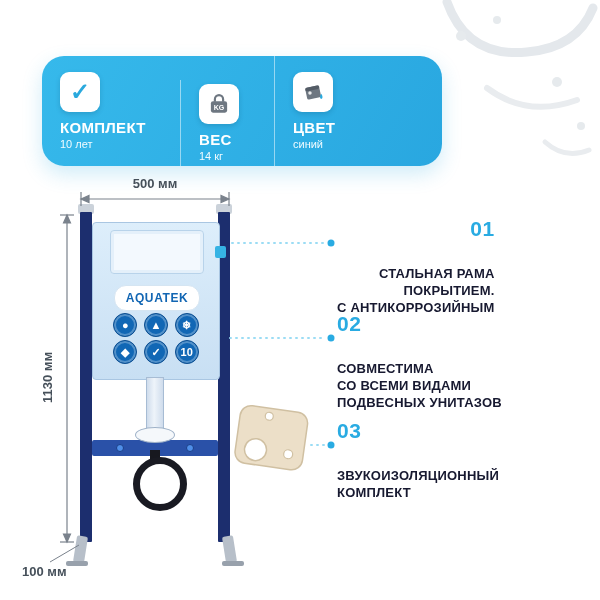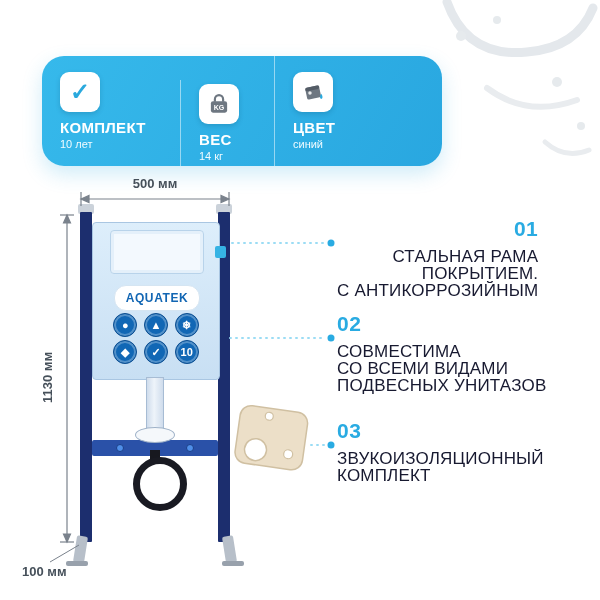--- a/index.html
+++ b/index.html
@@ -59,21 +59,21 @@
   #lbl-w{left:92px;top:176px;width:126px;text-align:center;}
   #lbl-h{left:8px;top:370px;width:78px;text-align:center;transform:rotate(-90deg);}
   #lbl-d{left:22px;top:564px;}
 
   
   #overlay{position:absolute;left:0;top:0;pointer-events:none;}
 
   
   .feat{position:absolute;left:337px;}
   .feat .num{font-size:21px;font-weight:800;color:#29abe2;letter-spacing:.5px;line-height:24px;}
-  .feat .txt{margin-top:7px;font-size:17px;font-weight:400;line-height:17px;color:#171930;letter-spacing:.2px;}
+  .feat .txt{margin-top:24px;font-size:13px;font-weight:700;line-height:17px;color:#171930;letter-spacing:.2px;}
   .feat .txt span{display:block;}
   #f1{top:217px;text-align:right;} #f2{top:312px;} #f3{top:419px;}
 </style>
 </head>
 <body>
 
 <div id="canvas">
 
   <svg id="splash" width="175" height="195" viewBox="0 0 175 195">
     <g fill="none" stroke="#e4e8ec" stroke-linecap="round">

